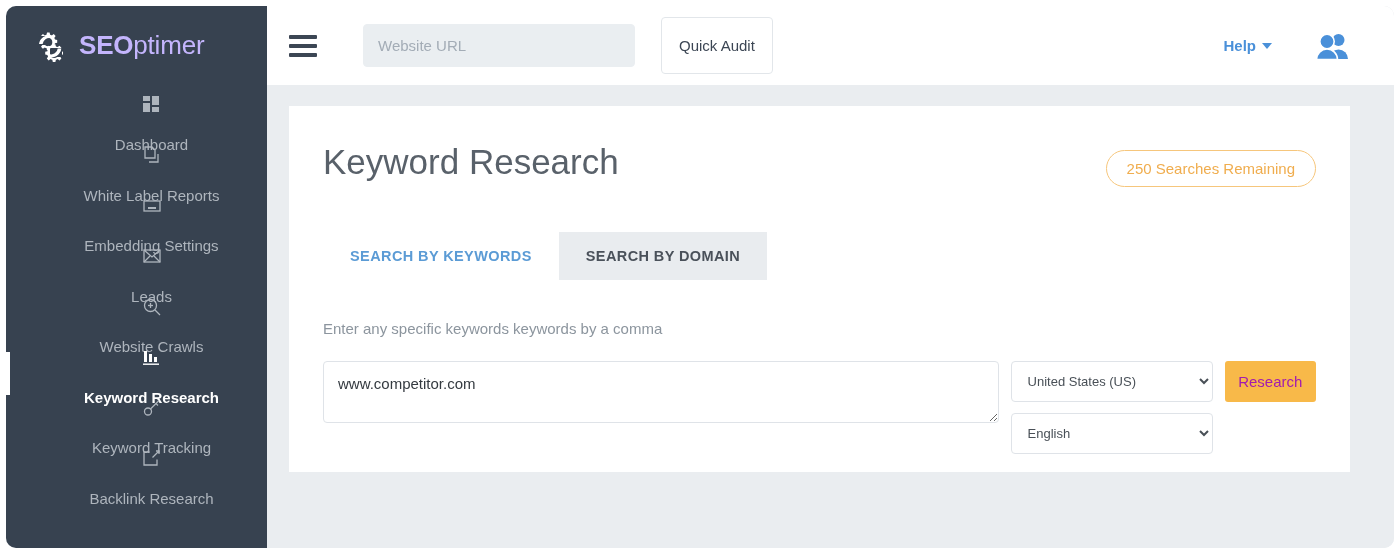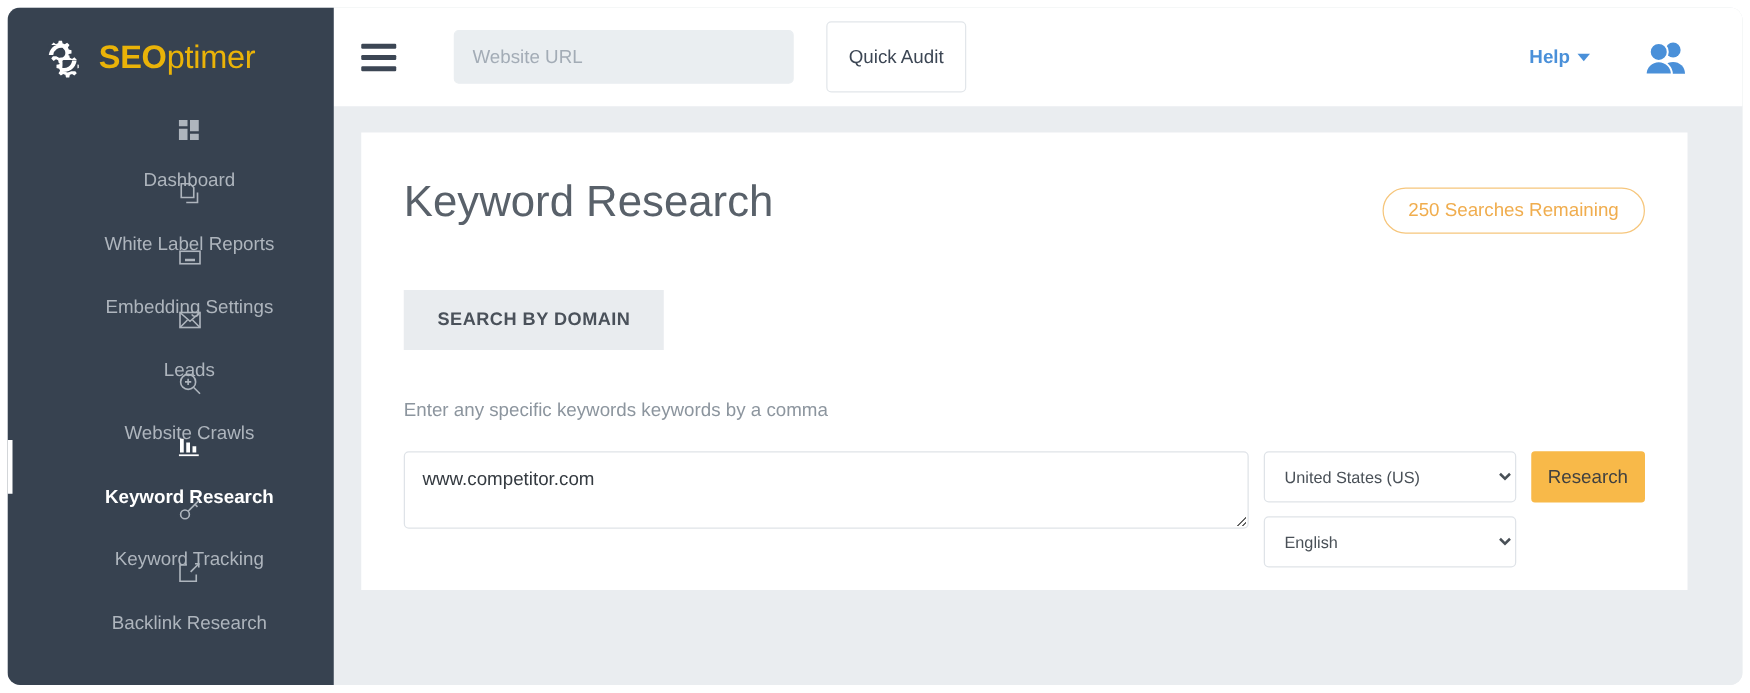--- a/index.html
+++ b/index.html
@@ -31,21 +31,21 @@
   }
   .brand {
     height: 79px;
     display: flex;
     align-items: center;
     padding-left: 24px;
     gap: 9px;
   }
   .brand-mark { width: 40px; height: 38px; flex: 0 0 40px; }
   .brand-name {
-    color: #eab308;
+    color: #c4b5fd;
     font-size: 26px;
     font-weight: bold;
     letter-spacing: -0.2px;
     white-space: nowrap;
   }
   .brand-name .thin { font-weight: normal; }
 
   .nav { padding-top: 10px; }
   .nav-item {
     height: 50.5px;
@@ -241,21 +241,21 @@
     font-size: 13px;
     color: #495057;
     outline: none;
     cursor: pointer;
   }
   .research-btn {
     width: 96px; height: 41px;
     background: #f8b949;
     border: none;
     border-radius: 3px;
-    color: #404040;
+    color: #a21caf;
     font-family: "Liberation Sans", sans-serif;
     font-size: 15px;
     cursor: pointer;
   }
 </style>
 </head>
 <body>
 
 <div class="app-frame">
 
@@ -397,20 +397,21 @@
 
     <div class="content">
       <section class="card">
 
         <div class="card-head">
           <h1 class="page-title">Keyword Research</h1>
           <div class="badge">250 Searches Remaining</div>
         </div>
 
         <div class="tabs">
+          <button class="tab inactive">SEARCH BY KEYWORDS</button>
           <button class="tab active">SEARCH BY DOMAIN</button>
         </div>
 
         <div class="field-label">Enter any specific keywords keywords by a comma</div>
 
         <div class="form-row">
           <textarea class="kw-textarea" style="">www.competitor.com</textarea>
 
           <div class="selects">
             <select class="sel">

